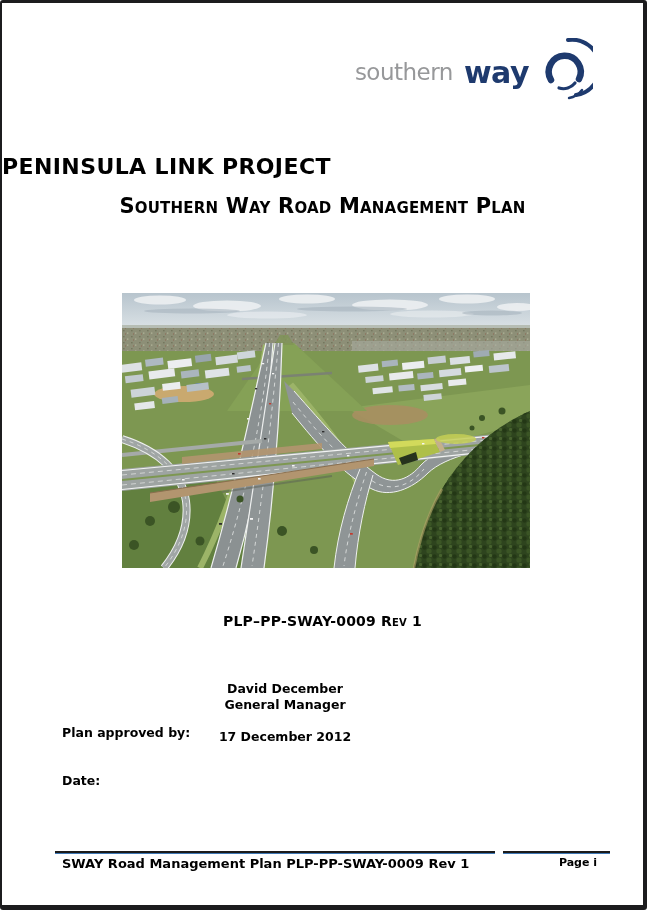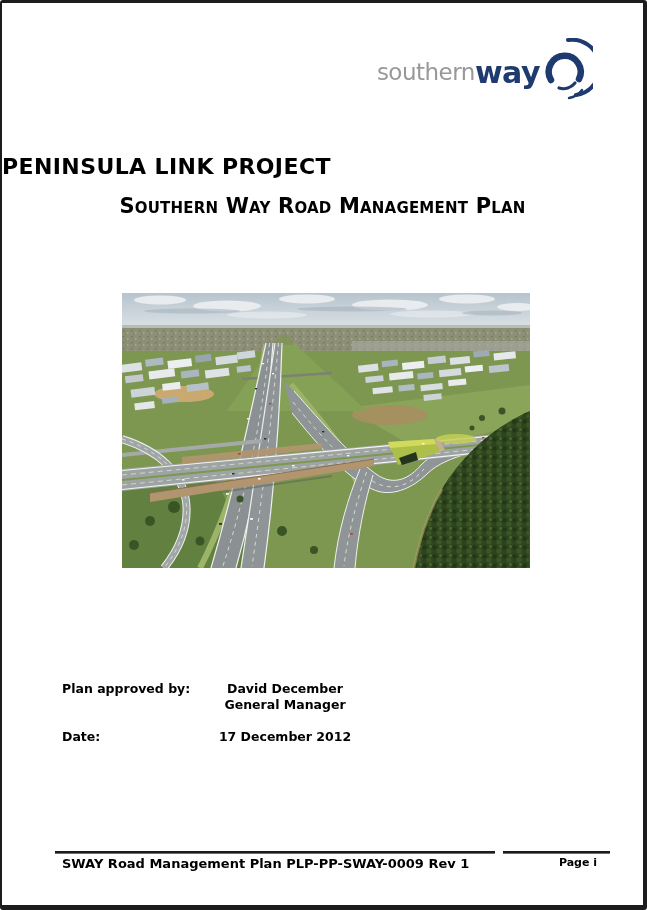--- a/index.html
+++ b/index.html
@@ -3,37 +3,37 @@
 <meta charset="utf-8">
 <style>
   html,body{margin:0;padding:0;background:#ffffff;}
   .page{
     position:relative;width:647px;height:910px;box-sizing:border-box;
     background:#ffffff;border-style:solid;border-color:#1c1c1e;
     border-width:3px 4px 5px 2px;border-radius:3px;
     font-family:"DejaVu Sans","Liberation Sans",sans-serif;color:#000;overflow:hidden;
   }
   
-  .logo{position:absolute;top:36px;right:50px;display:flex;align-items:center;height:66px;}
+  .logo{position:absolute;top:36px;right:50px;display:flex;align-items:center;height:66px;gap:11px;}
   .logo .word-light{font-size:23px;color:#97989a;letter-spacing:-0.5px;}
   .logo .word-bold{font-size:30px;font-weight:bold;color:#1e3a6e;letter-spacing:-0.5px;}
   .logo svg{margin-left:1px;margin-top:-4px;}
   
   .title{position:absolute;top:151px;left:0;width:100%;text-align:left;
          font-size:22px;font-weight:bold;letter-spacing:.4px;}
   .subtitle{position:absolute;top:191px;left:0;width:100%;text-align:center;
          font-size:21px;font-weight:bold;font-variant:small-caps;letter-spacing:.2px;}
   
   .photo{position:absolute;left:120px;top:290px;width:408px;height:275px;overflow:hidden;}
   .photo svg{display:block;}
   
   .docnum{position:absolute;top:610px;left:0;width:100%;text-align:center;
           font-size:14px;font-weight:bold;font-variant:small-caps;letter-spacing:.2px;}
   
-  .field-label{position:absolute;left:60px;font-size:12.5px;font-weight:bold;}
+  .field-label{position:absolute;left:60px;font-size:12.5px;font-weight:bold;margin-top:44px;}
   .field-value{position:absolute;left:178px;width:210px;text-align:center;
                font-size:12.5px;font-weight:bold;line-height:16px;}
   .row1{top:678px;} .row2{top:726px;}
   
   .footer-rule{position:absolute;top:848px;left:53px;width:555px;height:3px;display:flex;}
   .rule-seg{height:3px;background:linear-gradient(#1b1b1b 0,#1b1b1b 66%,#3f78b5 66%,#3f78b5 100%);}
   .seg1{width:440px;} .rule-gap{width:8px;height:3px;background:transparent;} .seg2{flex:1;}
   .footer-left{position:absolute;left:60px;top:853px;font-size:13px;font-weight:bold;}
   .footer-right{position:absolute;right:46px;top:853px;font-size:11px;font-weight:bold;}
 </style>
@@ -225,20 +225,21 @@
         <rect x="170" y="172" width="2.6" height="1.5" fill="#f4f4f4"></rect>
           <rect x="300" y="150" width="2.4" height="1.4" fill="#f4f4f4"></rect>
         <rect x="360" y="144" width="2.4" height="1.4" fill="#c23b2e"></rect>
           <rect x="200" y="138" width="2.4" height="1.4" fill="#2e2e2e"></rect>
         <rect x="225" y="162" width="2.4" height="1.4" fill="#f4f4f4"></rect>
           <rect x="228" y="240" width="2.8" height="1.7" fill="#c23b2e"></rect>
       </g>
     </svg>
   </div>
 
+  <div class="docnum">PLP–PP-SWAY-0009 Rev 1</div>
 
   <div class="field-label row1">Plan approved by:</div>
   <div class="field-value row1">
     <div>David December</div>
     <div>General Manager</div>
   </div>
   <div class="field-label row2">Date:</div>
   <div class="field-value row2">17 December 2012</div>
 
   <div class="footer-rule">

